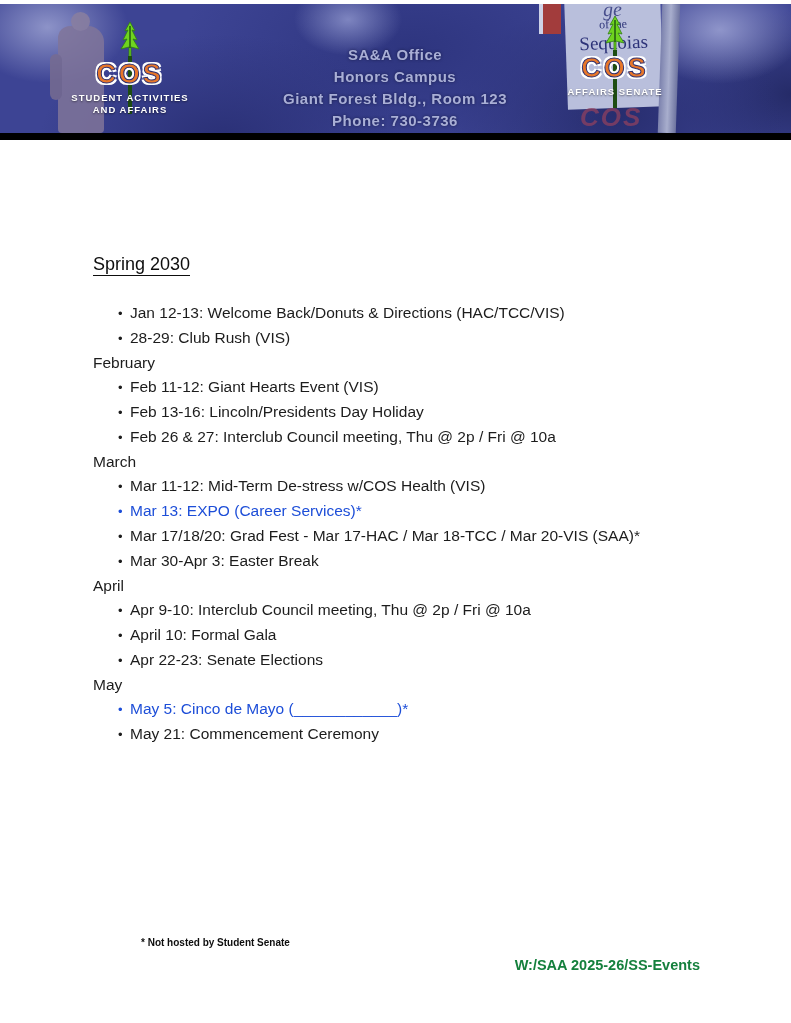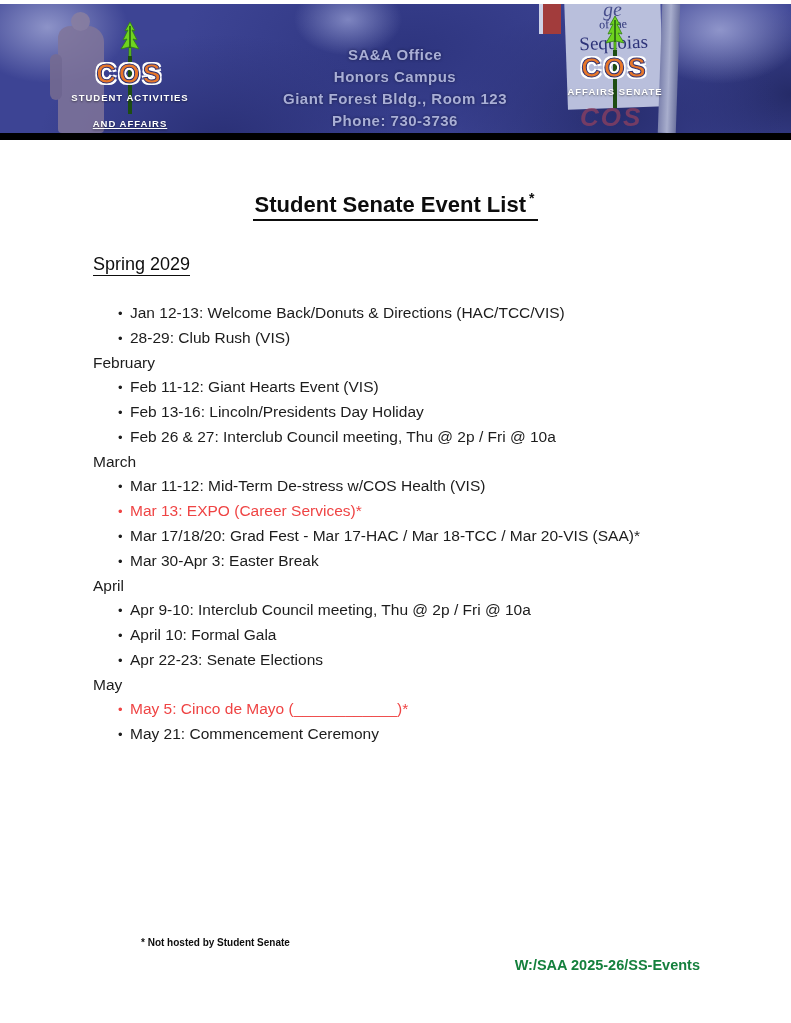--- a/index.html
+++ b/index.html
@@ -83,21 +83,21 @@
 
   .season-heading { position:absolute; left:93px; top:254px; }
   .season-heading span {
     font-size:18px; color:#0d0d0d; border-bottom:1.5px solid #0d0d0d; padding-bottom:1px;
   }
 
   .event-list { position:absolute; left:93px; top:301px; width:640px; font-size:15.5px; color:#1c1c1c; }
   .month-heading { line-height:24px; }
   .event-item { line-height:24px; padding-left:25px; }
   .event-item .bullet { display:inline-block; width:12px; font-size:13px; }
-  .event-item.muted { color:#ef4444; }
+  .event-item.muted { color:#1d4ed8; }
 
   .footnote { position:absolute; left:93px; top:937px; font-size:10px; font-weight:bold; color:#0d0d0d;margin-left:48px; }
   .filepath { position:absolute; right:91px; top:957px; font-size:14.5px; font-weight:bold; color:#15803d; }
 </style>
 </head>
 <body>
 
 <div class="page">
 
   <div class="banner">
@@ -115,21 +115,21 @@
     <div class="cos-logo left">
       <div class="tree-wrap">
         <svg width="24" height="38" viewBox="0 0 24 38">
           <path d="M12 0 L17 9 L14 8 L19 18 L15 17 L21 27 L13 25 L13 38 L11 38 L11 25 L3 27 L9 17 L5 18 L10 8 L7 9 Z" fill="#6fd41f" stroke="#2f7d10" stroke-width="0.8"></path>
           <path d="M12 4 L12 26" stroke="#1d4d12" stroke-width="1.4"></path>
         </svg>
       </div>
       <div class="trunk"></div>
       <div class="cos-text">COS</div>
       <div class="cos-caption">STUDENT ACTIVITIES</div>
-      <div class="cos-caption" style="margin-top:15px;text-decoration:underline;">AND AFFAIRS</div>
+      <div class="cos-caption" style="margin-top:1px;">AND AFFAIRS</div>
     </div>
 
     <div class="office-info">
       <div>SA&amp;A Office</div>
       <div>Honors Campus</div>
       <div>Giant Forest Bldg., Room 123</div>
       <div>Phone: 730-3736</div>
     </div>
 
     <div class="cos-logo right">
@@ -140,28 +140,23 @@
         </svg>
       </div>
       <div class="trunk"></div>
       <div class="cos-text">COS</div>
       <div class="cos-caption">AFFAIRS SENATE</div>
     </div>
   </div>
 
   <div class="black-bar"></div>
 
-  <div class="doc-title">
-    <span class="underlined">
-      <span>Student Senate Event List</span><sup>*</sup>
-    </span>
-  </div>
 
   <div class="season-heading">
-    <span>Spring 2029</span>
+    <span>Spring 2030</span>
   </div>
 
   <div class="event-list">
 
   <div class="event-item">
     <span class="bullet">• </span><span>Jan 12-13: Welcome Back/Donuts &amp; Directions (HAC/TCC/VIS)</span>
   </div>
 
   <div class="event-item">
     <span class="bullet">• </span><span>28-29: Club Rush (VIS)</span>

